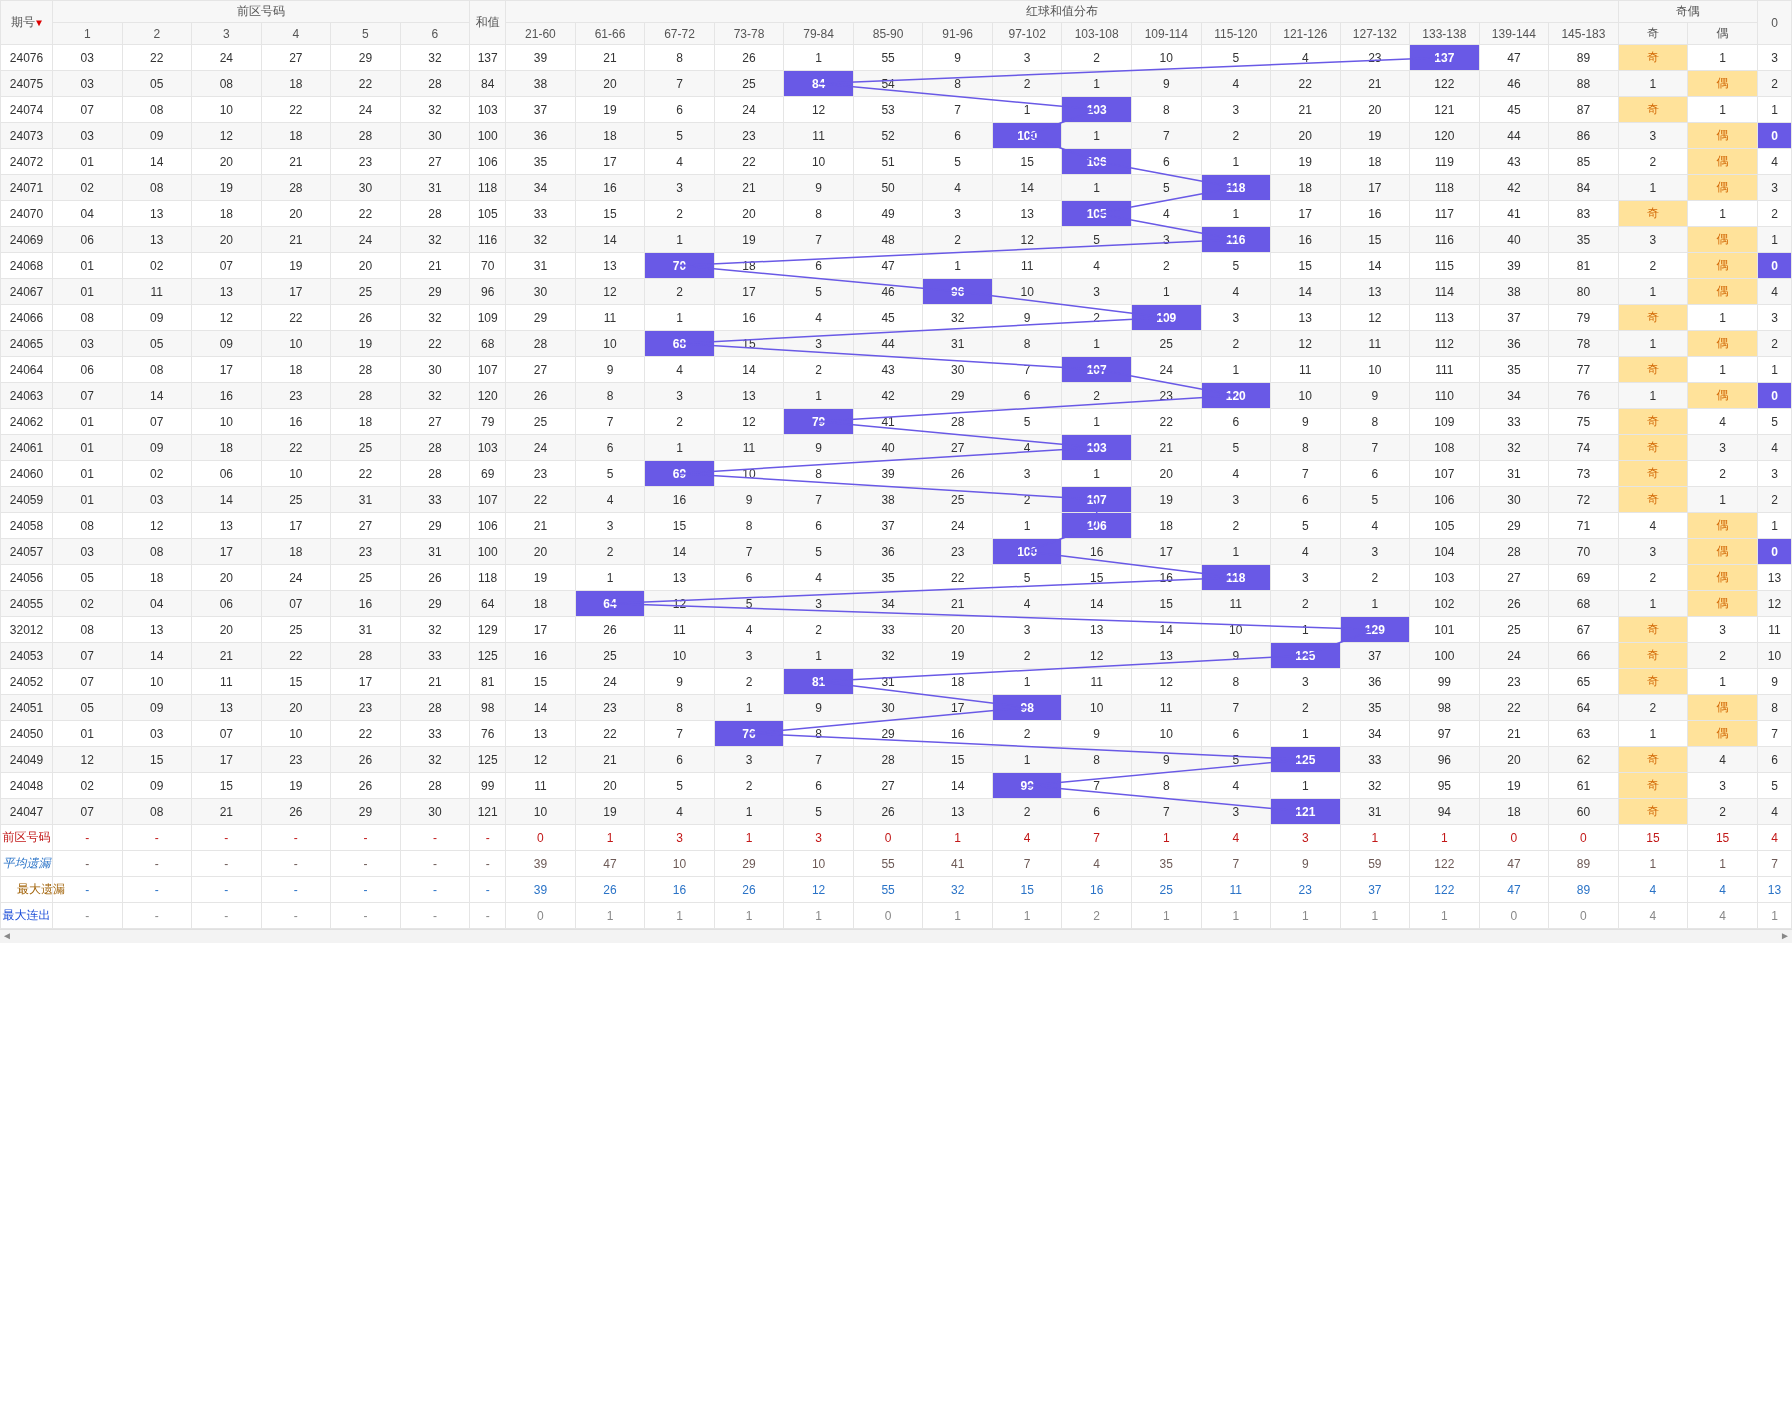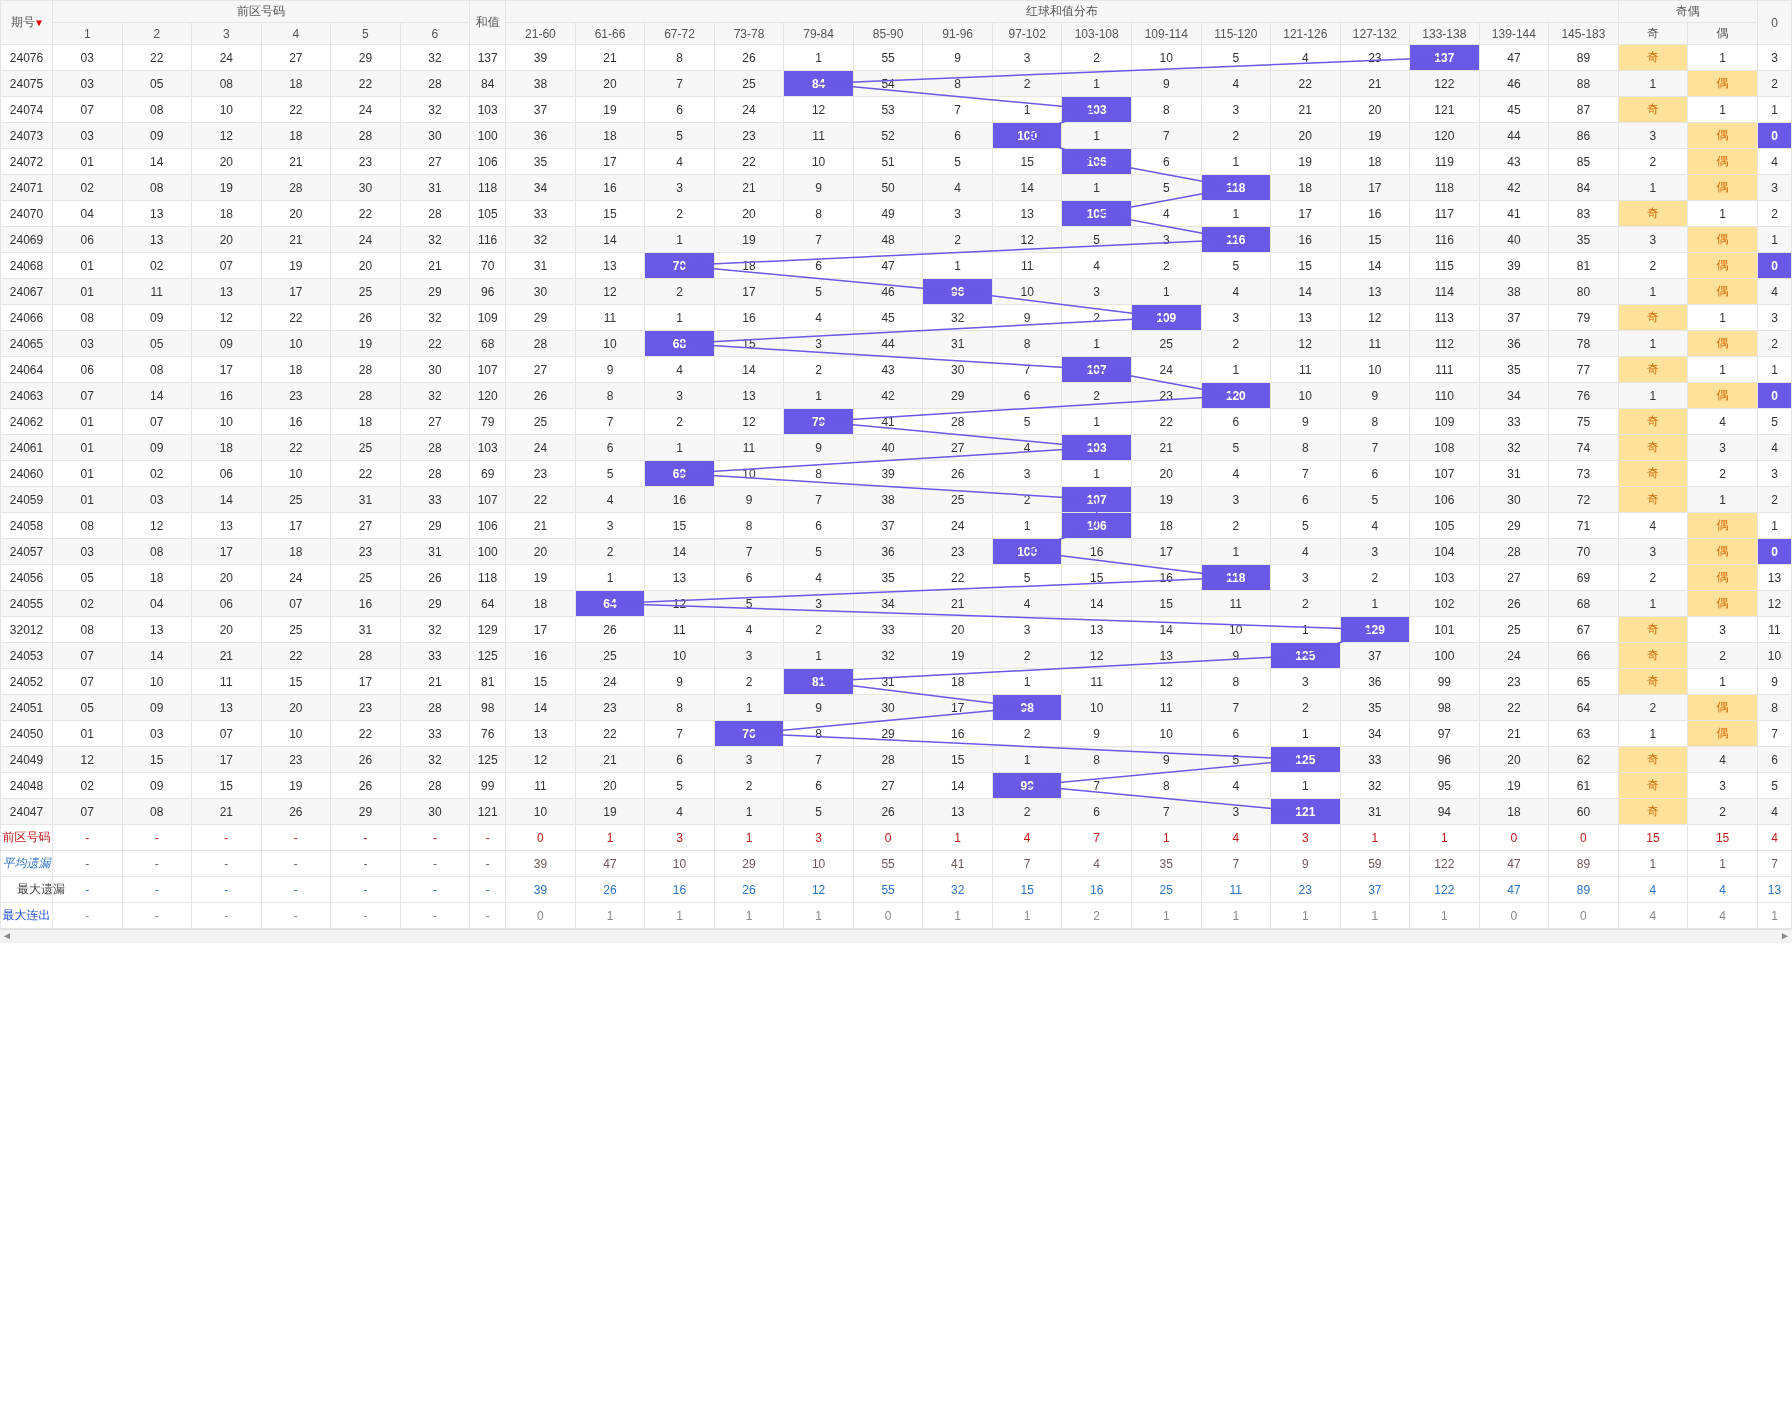--- a/index.html
+++ b/index.html
@@ -50,21 +50,21 @@
     background: #6959e6 !important;
     color: #fff;
     font-weight: bold;
   }
   .oe-hl { background: #ffe29a !important; color: #d46b08; }
   .zero-hl { background: #6959e6 !important; color: #fff; font-weight: bold; }
   tbody.stat td { font-size: 12px; }
   tbody.stat tr:nth-child(odd) td, tbody.stat tr:nth-child(even) td { background: #fff; }
   .stat-lbl-red { color: #c21818; }
   .stat-lbl-blue1 { color: #2a73c7; font-style: italic; }
-  .stat-lbl-blue2 { color: #404040; padding-left: 16px; }
+  .stat-lbl-blue2 { color: #a16207; padding-left: 16px; }
   .stat-lbl-grey { color: #1d4ed8; }
   .stat-val-red { color: #c21818; }
   .stat-val-brown { color: #6d5a56; }
   .stat-val-blue { color: #2a73c7; }
   .stat-val-grey { color: #888; }
   .scroll-track {
     height: 14px;
     background: #f3f3f3;
     border-top: 1px solid #e0e0e0;
     position: relative;

